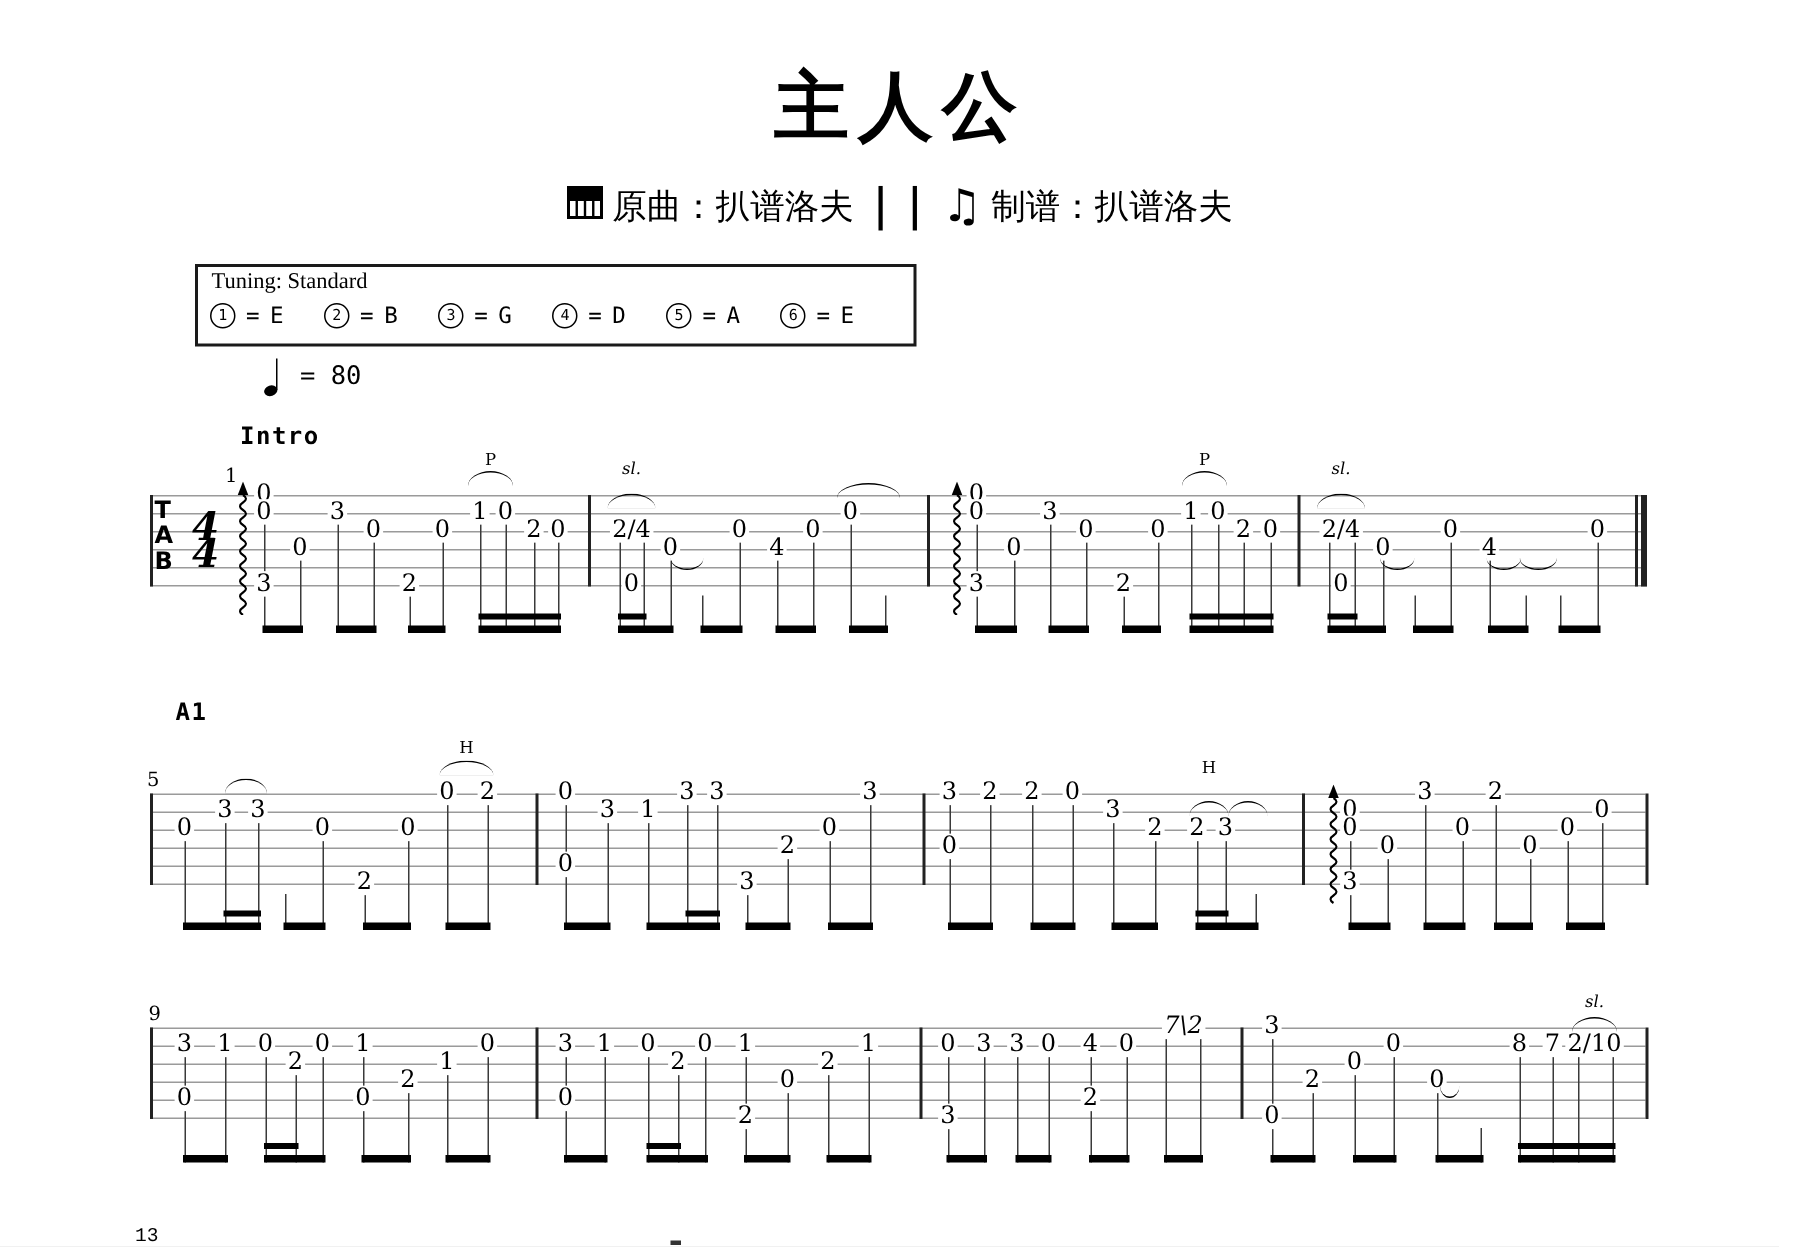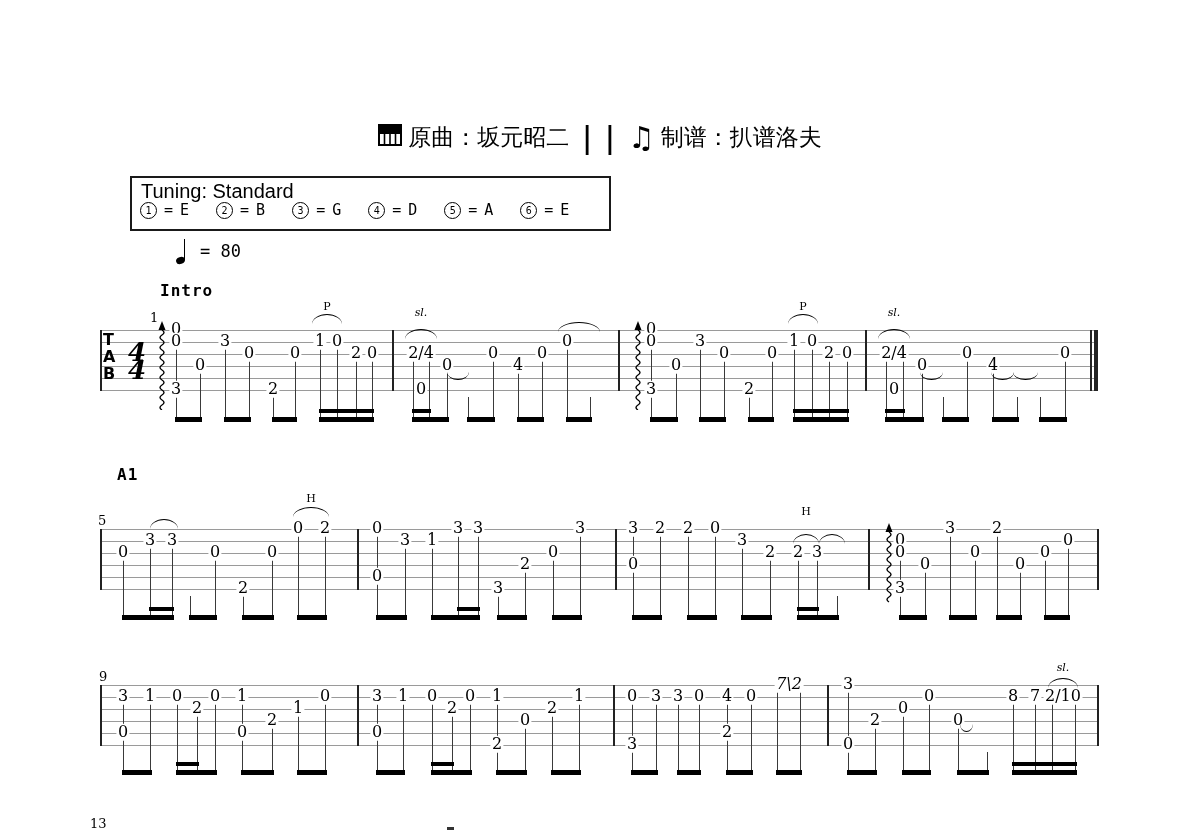--- a/index.html
+++ b/index.html
@@ -9,21 +9,21 @@
   
   #title{left:0;top:38px;width:100%;text-align:center;font-family:"DejaVu Serif",serif;
          font-weight:bold;font-size:50px;letter-spacing:6px;}
   #credits{left:0;top:122px;width:100%;display:flex;justify-content:center;align-items:center;
            gap:13px;font-family:"DejaVu Serif",serif;font-size:23px;}
   .credit-group{display:flex;align-items:center;gap:6px;}
   .sep{font-size:27px;font-weight:bold;transform:scaleY(1.1);}
   .note-glyph{font-size:30px;line-height:22px;}
   
   #tuning-box{left:130px;top:176px;width:477px;height:51px;border:2px solid #1a1a1a;}
-  #tuning-heading{position:absolute;left:9px;top:2px;font-family:Liberation Sans, sans-serif;font-size:20px;}
+  #tuning-heading{position:absolute;left:9px;top:2px;font-family:Liberation Serif, serif;font-size:15px;}
   #tuning-row{position:absolute;left:8px;top:23px;display:flex;gap:27px;
               font-family:"DejaVu Sans Mono",monospace;font-size:15px;align-items:center;}
   .tune-group{display:flex;align-items:center;gap:7px;}
   .circ{display:inline-flex;width:15px;height:15px;border:1.2px solid #000;border-radius:50%;
         align-items:center;justify-content:center;font-size:10px;}
   
   #tempo{left:172px;top:238px;width:120px;height:32px;}
   .qn-head{position:absolute;left:4px;top:19px;width:9px;height:7px;background:#000;border-radius:50%;transform:rotate(-18deg);}
   .qn-stem{position:absolute;left:11.5px;top:1px;width:1.6px;height:21px;background:#000;}
   #tempo-text{position:absolute;left:28px;top:3px;font-family:"DejaVu Sans Mono",monospace;font-size:17px;}
@@ -41,30 +41,31 @@
   .mnum{position:absolute;font-family:"DejaVu Serif",serif;font-size:13px;}
   .sectionlabel{position:absolute;font-family:"DejaVu Sans Mono",monospace;font-weight:bold;font-size:16px;letter-spacing:1px;}
   .cleflet{position:absolute;font-family:"DejaVu Sans",sans-serif;font-weight:bold;font-size:16px;line-height:1;}
   .tsnum{position:absolute;font-family:"DejaVu Serif",serif;font-weight:bold;font-size:26px;line-height:1;font-style:italic;}
   .frag{position:absolute;background:#333;}
 </style>
 </head>
 <body>
 
 <div id="page">
+  <div class="abs" id="title">主人公</div>
   <div class="abs" id="credits">
       <div class="credit-group" style="position: static;">
         <span><svg width="24" height="24" viewBox="0 0 24 24">
             <rect x="1" y="2" width="22" height="20" fill="none" stroke="#000" stroke-width="2"></rect>
             <rect x="1" y="2" width="22" height="9" fill="#000"></rect>
             <line x1="6.5" y1="11" x2="6.5" y2="22" stroke="#000" stroke-width="1.6"></line>
             <line x1="12" y1="11" x2="12" y2="22" stroke="#000" stroke-width="1.6"></line>
             <line x1="17.5" y1="11" x2="17.5" y2="22" stroke="#000" stroke-width="1.6"></line>
           </svg></span>
-        <span>原曲：坂元昭二</span>
+        <span>原曲：扒谱洛夫</span>
       </div>
       <div class="sep" style="position: static;">|</div>
       <div class="sep" style="position: static;">|</div>
       <div class="credit-group" style="position: static;">
         <span class="note-glyph">♫</span>
         <span>制谱：扒谱洛夫</span>
       </div>
     </div>
   <div class="abs" id="tuning-box">
     <div id="tuning-heading">Tuning: Standard</div>
@@ -105,21 +106,21 @@
     <span class="qn-head"></span>
     <span class="qn-stem"></span>
     <span id="tempo-text">= 80</span>
   </div>
   <div id="score"></div>
 <div class="sectionlabel" style="left: 160px; top: 281px;">Intro</div>
     <div class="sectionlabel" style="left: 117px; top: 465px;">A1</div>
     <div class="mnum" style="left: 150px; top: 310px;">1</div>
     <div class="mnum" style="left: 98px; top: 513px;">5</div>
     <div class="mnum" style="left: 99px; top: 669px;">9</div>
-    <div class="mnum" style="left: 90px; top: 816px;">13</div>
+    <div class="mnum" style="left: 90px; top: 816px; font-family: Liberation Mono, monospace;">13</div>
     <div class="frag" style="left: 447px; top: 827px; width: 7px; height: 3px;"></div>
     <div class="staffline" style="left: 100px; top: 330px; width: 998px;"></div>
     <div class="staffline" style="left: 100px; top: 342px; width: 998px;"></div>
     <div class="staffline" style="left: 100px; top: 354px; width: 998px;"></div>
     <div class="staffline" style="left: 100px; top: 366px; width: 998px;"></div>
     <div class="staffline" style="left: 100px; top: 378px; width: 998px;"></div>
     <div class="staffline" style="left: 100px; top: 390px; width: 998px;"></div>
     <div class="barline" style="left: 100px; top: 330px; height: 61px;"></div>
     <div class="barline" style="left: 392px; top: 330px; height: 61px;"></div>
     <div class="barline" style="left: 618px; top: 330px; height: 61px;"></div>

